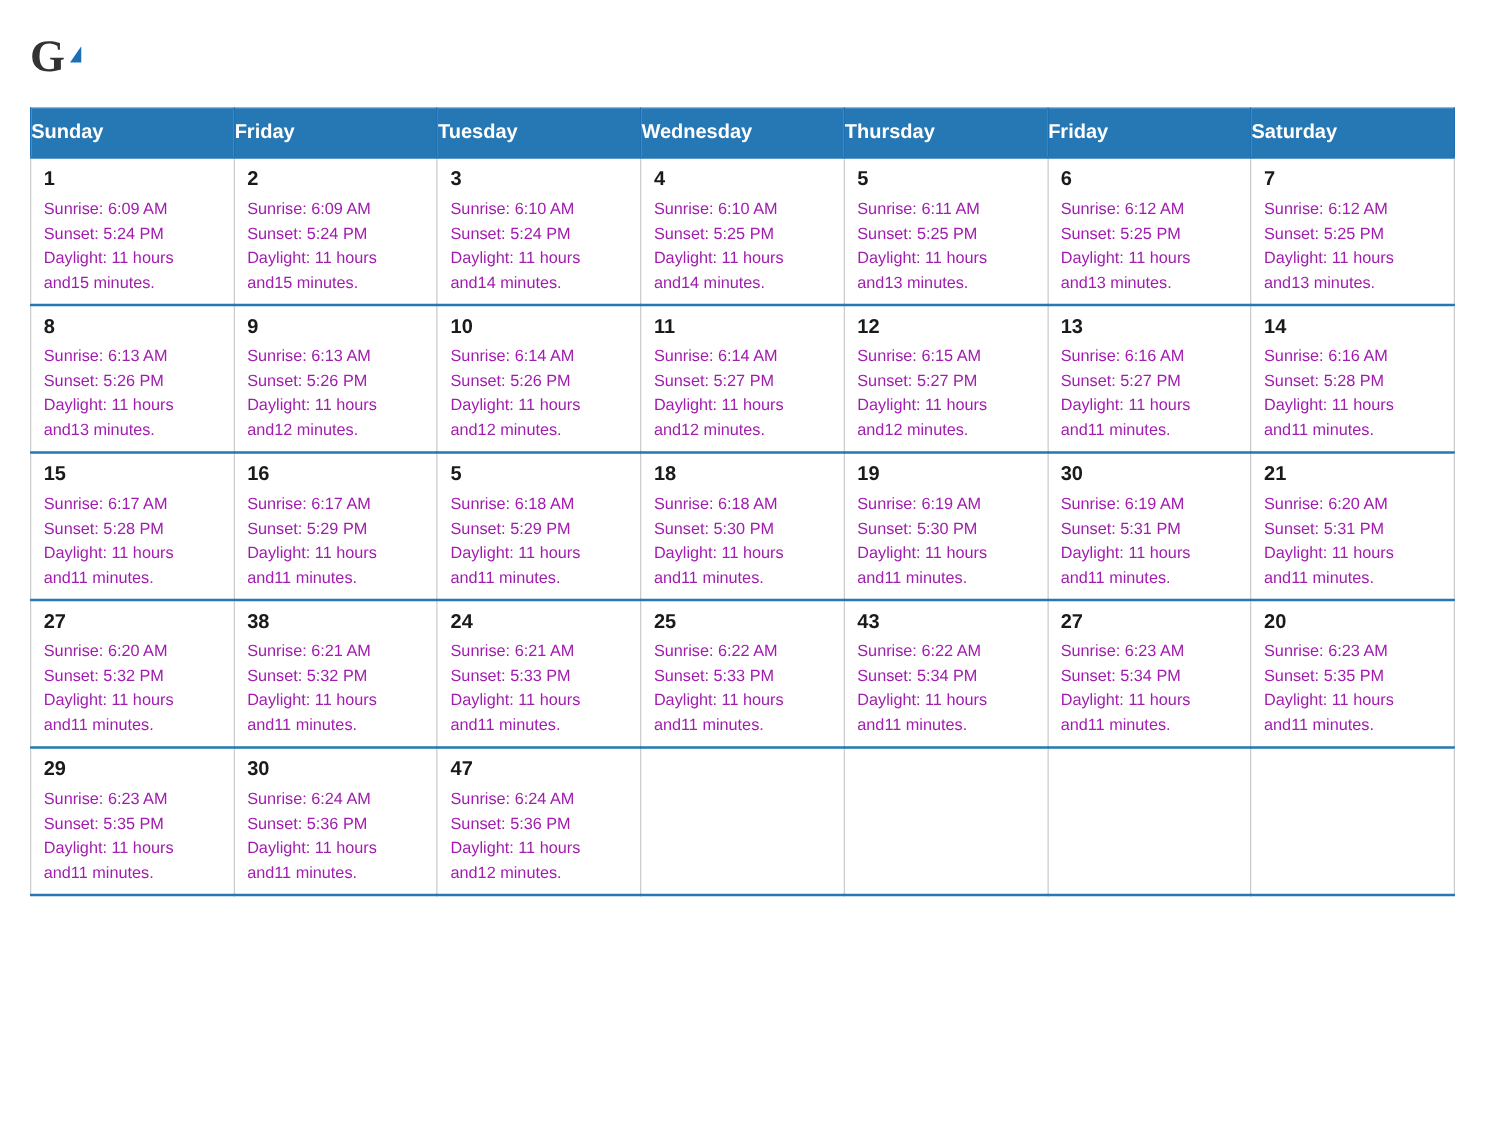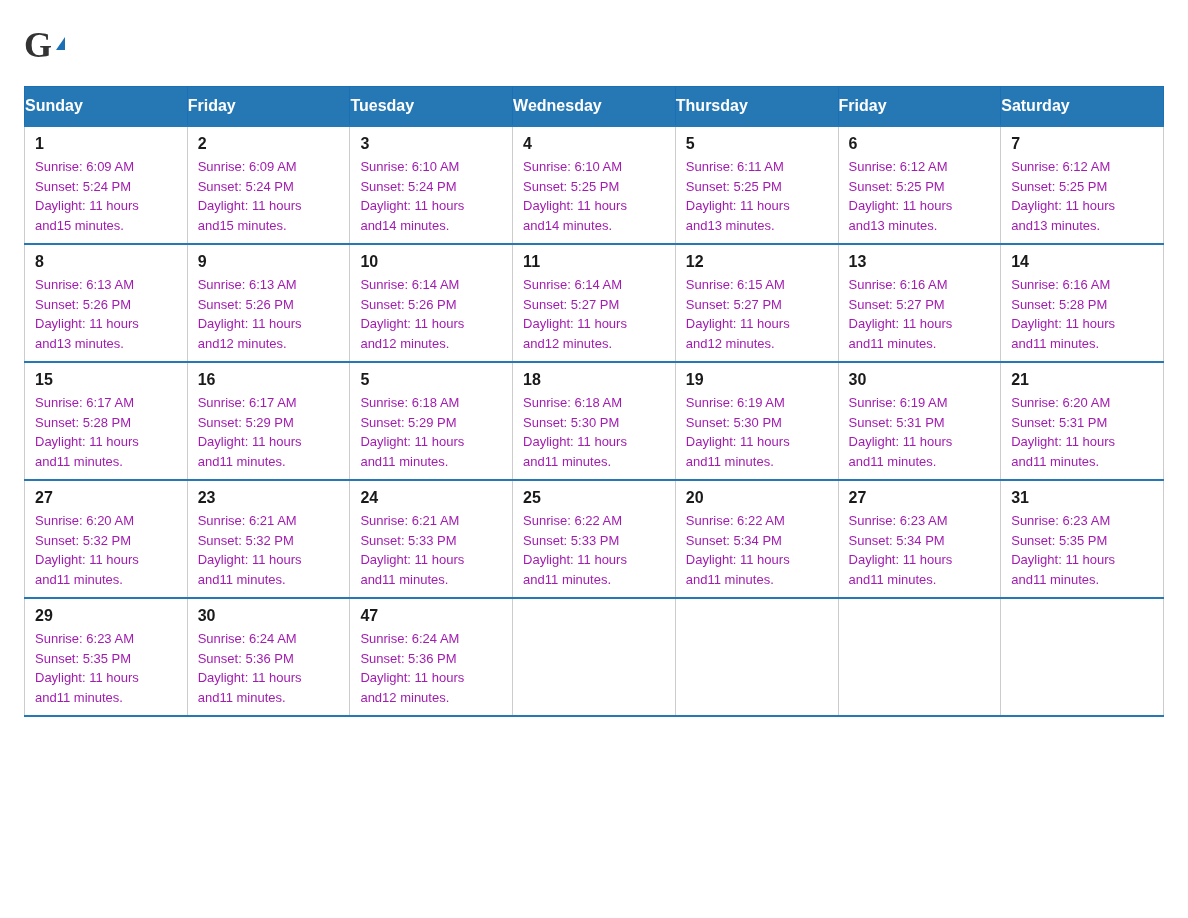--- a/index.html
+++ b/index.html
@@ -236,41 +236,41 @@
       <div class="day-number">21</div>
       <div class="day-info">Sunrise: 6:20 AM<br>Sunset: 5:31 PM<br>Daylight: 11 hours<br>and11 minutes.</div>
     </td>
       </tr>
       <tr>
         <td>
       <div class="day-number">27</div>
       <div class="day-info">Sunrise: 6:20 AM<br>Sunset: 5:32 PM<br>Daylight: 11 hours<br>and11 minutes.</div>
     </td>
         <td>
-      <div class="day-number">23</div>
+      <div class="day-number">38</div>
       <div class="day-info">Sunrise: 6:21 AM<br>Sunset: 5:32 PM<br>Daylight: 11 hours<br>and11 minutes.</div>
     </td>
         <td>
       <div class="day-number">24</div>
       <div class="day-info">Sunrise: 6:21 AM<br>Sunset: 5:33 PM<br>Daylight: 11 hours<br>and11 minutes.</div>
     </td>
         <td>
       <div class="day-number">25</div>
       <div class="day-info">Sunrise: 6:22 AM<br>Sunset: 5:33 PM<br>Daylight: 11 hours<br>and11 minutes.</div>
     </td>
         <td>
-      <div class="day-number">20</div>
+      <div class="day-number">43</div>
       <div class="day-info">Sunrise: 6:22 AM<br>Sunset: 5:34 PM<br>Daylight: 11 hours<br>and11 minutes.</div>
     </td>
         <td>
       <div class="day-number">27</div>
       <div class="day-info">Sunrise: 6:23 AM<br>Sunset: 5:34 PM<br>Daylight: 11 hours<br>and11 minutes.</div>
     </td>
         <td>
-      <div class="day-number">31</div>
+      <div class="day-number">20</div>
       <div class="day-info">Sunrise: 6:23 AM<br>Sunset: 5:35 PM<br>Daylight: 11 hours<br>and11 minutes.</div>
     </td>
       </tr>
       <tr>
         <td>
       <div class="day-number">29</div>
       <div class="day-info">Sunrise: 6:23 AM<br>Sunset: 5:35 PM<br>Daylight: 11 hours<br>and11 minutes.</div>
     </td>
         <td>
       <div class="day-number">30</div>

